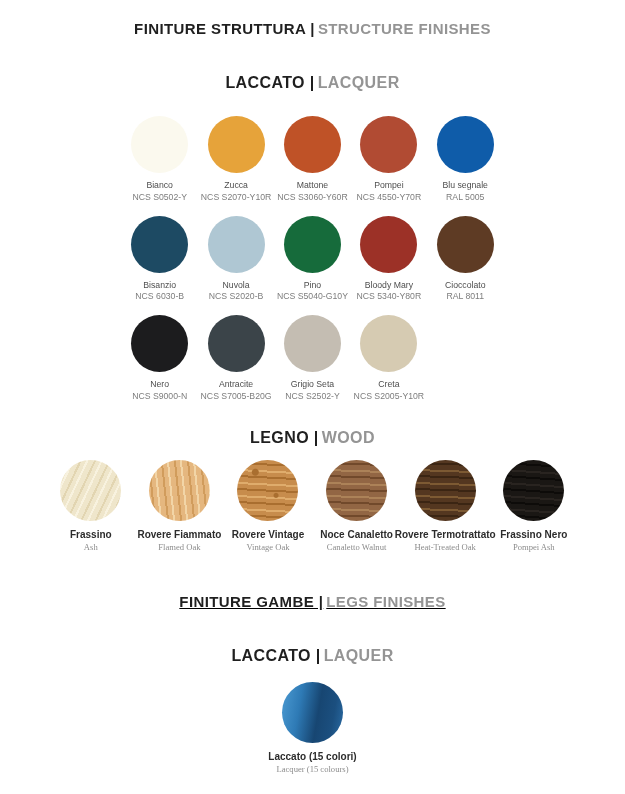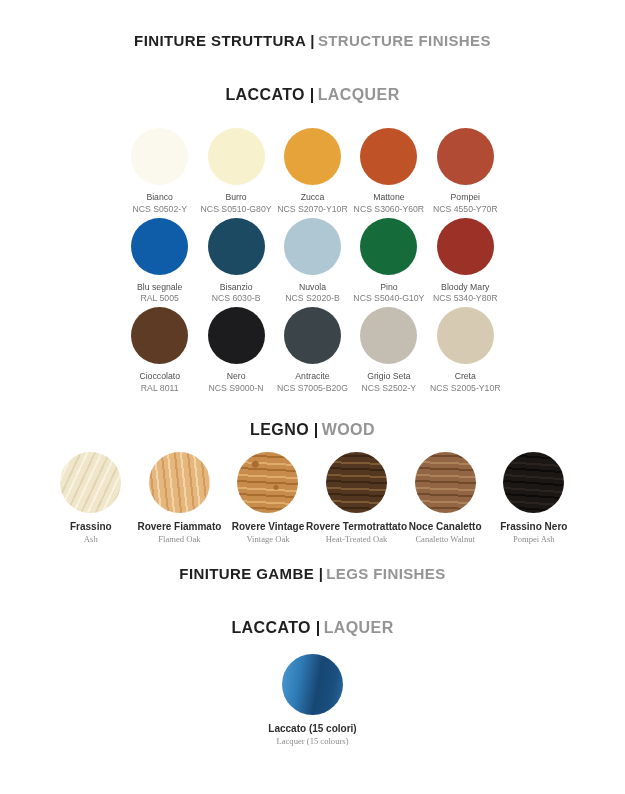--- a/index.html
+++ b/index.html
@@ -1,57 +1,57 @@
 <!DOCTYPE html>
 <html><head>
 <meta charset="utf-8">
 <style>
   html,body{margin:0;padding:0;background:#ffffff;}
   .page{
     width:625px; min-height:794px; box-sizing:border-box;
-    padding-top:32px; background:#ffffff;
+    padding-top:20px; background:#ffffff;
     font-family:"Liberation Sans", sans-serif;
     -webkit-font-smoothing:antialiased;
   }
   .title{
     text-align:center; font-size:15px; font-weight:700;
     letter-spacing:.4px; margin:0; line-height:1.15;
   }
   .subheading{
     text-align:center; font-size:16px; font-weight:700;
     letter-spacing:.4px; margin:0; line-height:1.1;
   }
   .tx-dark{color:#1f1f1f;}
   .tx-gray{color:#949494;}
   .sep{display:inline-block;width:3px;}
 
   
   .lacquer-grid{
     width:382px; margin:24px auto 16px;
     display:grid; grid-template-columns:repeat(5,76.4px);
-    row-gap:3px; justify-items:center;
+    row-gap:13px; justify-items:center;
   }
   .cell{display:flex;flex-direction:column;align-items:center;text-align:center;}
   .circle{width:57px;height:57px;border-radius:50%;flex:none;}
   .sw-name{margin-top:7px;font-size:8.7px;color:#4e4e4e;line-height:1.25;white-space:nowrap;}
   .sw-code{margin-top:1px;font-size:8.7px;color:#7d7d7d;line-height:1.25;white-space:nowrap;}
 
   
   .wood-heading{margin-top:27px;}
   .wood-grid{
     width:532px; margin:13px auto 0;
     display:grid; grid-template-columns:repeat(6,88.6px);
     justify-items:center;
   }
   .wood-circle{width:61px;height:61px;border-radius:50%;flex:none;}
   .wd-name{margin-top:8px;font-size:10px;font-weight:700;color:#2c2c2c;line-height:1.25;white-space:nowrap;}
   .wd-sub{margin-top:1px;font-size:8.6px;color:#8c8c8c;line-height:1.25;white-space:nowrap;font-family:Liberation Serif, serif;}
 
   
-  .legs-title{margin-top:20px;}
+  .legs-title{margin-top:40px;text-decoration:underline;}
   .legs-subheading{margin-top:37px;}
   .legs-cell{margin:17px auto 0;}
   .legs-circle{width:61px;height:61px;border-radius:50%;}
 </style>
 </head>
 <body>
 
 <div class="page">
 
   <h1 class="title">
@@ -62,25 +62,20 @@
     <span class="tx-dark">LACCATO |</span><span class="sep"></span><span class="tx-gray">LACQUER</span>
   </h2>
 
   <div class="lacquer-grid" id="lacquer-grid">
   <div class="cell">
     <div class="circle" style="background: rgb(251, 249, 238);"></div>
     <div class="sw-name">Bianco</div>
     <div class="sw-code">NCS S0502-Y</div>
   </div>
 
-  <div class="cell">
-    <div class="circle" style="background: rgb(247, 241, 205);"></div>
-    <div class="sw-name">Burro</div>
-    <div class="sw-code">NCS S0510-G80Y</div>
-  </div>
 
   <div class="cell">
     <div class="circle" style="background: rgb(230, 163, 58);"></div>
     <div class="sw-name">Zucca</div>
     <div class="sw-code">NCS S2070-Y10R</div>
   </div>
 
   <div class="cell">
     <div class="circle" style="background: rgb(191, 82, 39);"></div>
     <div class="sw-name">Mattone</div>
@@ -171,29 +166,29 @@
     <div class="wd-sub">Flamed Oak</div>
   </div>
 
   <div class="cell">
     <div class="circle wood-circle" style="background: radial-gradient(circle at 30% 20%, rgb(169, 110, 47) 0px, rgb(169, 110, 47) 3px, rgba(0, 0, 0, 0) 4px), radial-gradient(circle at 64% 58%, rgb(169, 110, 47) 0px, rgb(169, 110, 47) 2px, rgba(0, 0, 0, 0) 3px), repeating-linear-gradient(3deg, rgb(199, 140, 76) 0px, rgb(199, 140, 76) 5px, rgb(169, 110, 47) 5px, rgb(169, 110, 47) 7px, rgb(199, 140, 76) 7px, rgb(199, 140, 76) 11px, rgb(223, 172, 108) 11px, rgb(223, 172, 108) 13px);"></div>
     <div class="wd-name">Rovere Vintage</div>
     <div class="wd-sub">Vintage Oak</div>
   </div>
 
   <div class="cell">
+    <div class="circle wood-circle" style="background: repeating-linear-gradient(2deg, rgb(146, 102, 68) 0px, rgb(146, 102, 68) 5px, rgb(113, 73, 43) 5px, rgb(113, 73, 43) 7px, rgb(146, 102, 68) 7px, rgb(146, 102, 68) 11px, rgb(172, 130, 88) 11px, rgb(172, 130, 88) 13px);"></div>
+    <div class="wd-name">Noce Canaletto</div>
+    <div class="wd-sub">Canaletto Walnut</div>
+  </div>
+
+  <div class="cell">
     <div class="circle wood-circle" style="background: repeating-linear-gradient(2deg, rgb(84, 55, 32) 0px, rgb(84, 55, 32) 5px, rgb(59, 37, 19) 5px, rgb(59, 37, 19) 7px, rgb(84, 55, 32) 7px, rgb(84, 55, 32) 11px, rgb(125, 90, 51) 11px, rgb(125, 90, 51) 13px);"></div>
     <div class="wd-name">Rovere Termotrattato</div>
     <div class="wd-sub">Heat-Treated Oak</div>
-  </div>
-
-  <div class="cell">
-    <div class="circle wood-circle" style="background: repeating-linear-gradient(2deg, rgb(146, 102, 68) 0px, rgb(146, 102, 68) 5px, rgb(113, 73, 43) 5px, rgb(113, 73, 43) 7px, rgb(146, 102, 68) 7px, rgb(146, 102, 68) 11px, rgb(172, 130, 88) 11px, rgb(172, 130, 88) 13px);"></div>
-    <div class="wd-name">Noce Canaletto</div>
-    <div class="wd-sub">Canaletto Walnut</div>
   </div>
 
   <div class="cell">
     <div class="circle wood-circle" style="background: repeating-linear-gradient(4deg, rgb(26, 23, 20) 0px, rgb(26, 23, 20) 5px, rgb(13, 11, 9) 5px, rgb(13, 11, 9) 7px, rgb(26, 23, 20) 7px, rgb(26, 23, 20) 11px, rgb(41, 36, 32) 11px, rgb(41, 36, 32) 13px);"></div>
     <div class="wd-name">Frassino Nero</div>
     <div class="wd-sub">Pompei Ash</div>
   </div>
 </div>
 
   <h1 class="title legs-title">

